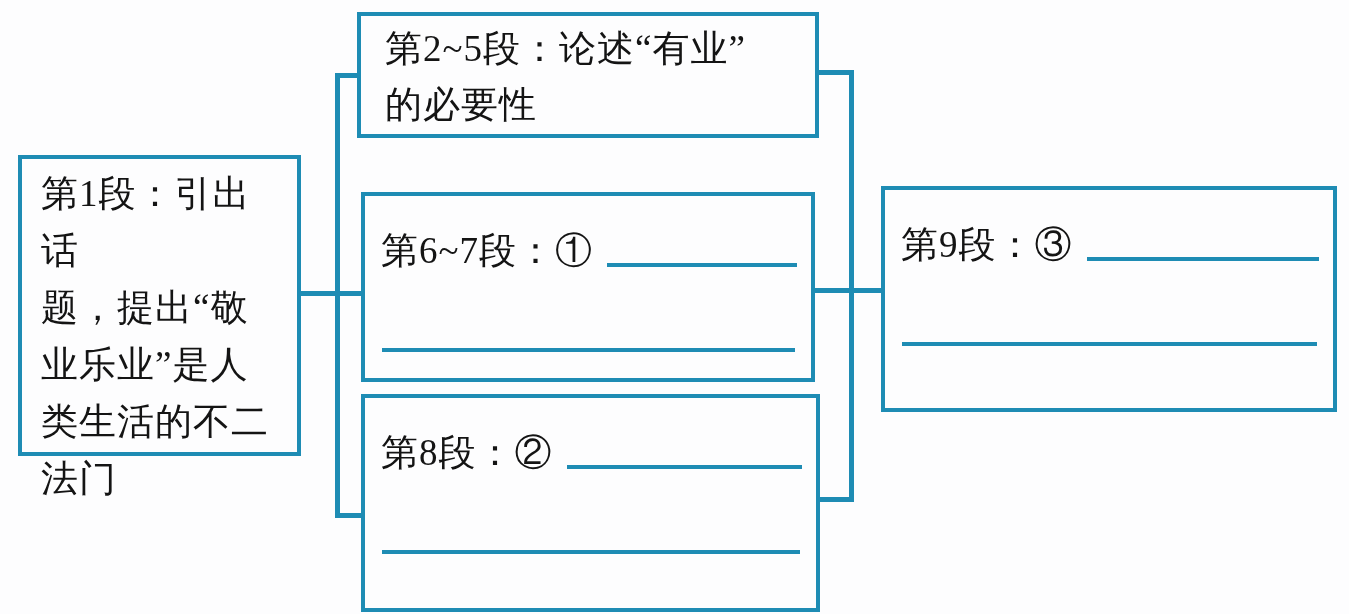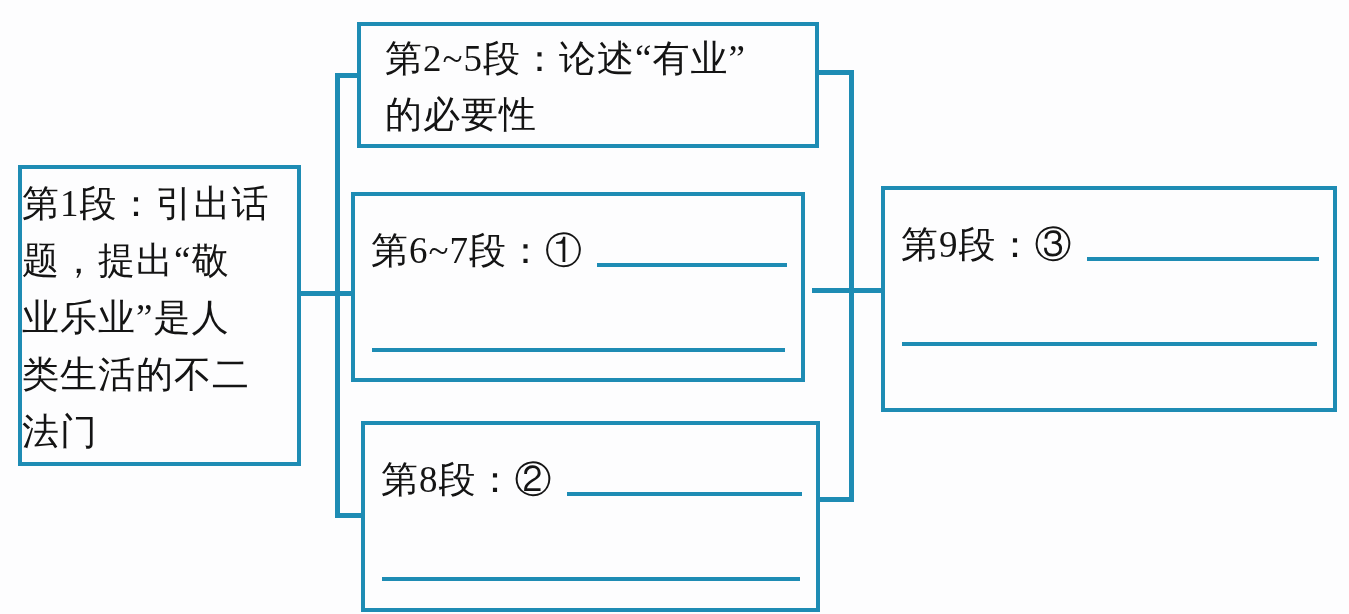--- a/index.html
+++ b/index.html
@@ -20,34 +20,33 @@
     position: absolute;
     box-sizing: border-box;
     border: 4px solid var(--accent, #1e8cb4);
     background: var(--paper, #fdfdfe);
     font-size: 37px;
     letter-spacing: 1px;
     z-index: 2;
   }
   .wrap-text {
     white-space: pre-line;
-    margin-top: 10px;
   }
   #box-para1 {
     left: 18px; top: 155px; width: 283px; height: 301px;
-    padding: 6px 10px 0 0;
+    padding: 6px 10px 0 19px;
     line-height: 57px;
   }
   #box-para2-5 {
     left: 357px; top: 12px; width: 462px; height: 126px;
     padding: 5px 14px 0 24px;
     line-height: 56px;
   }
-  #box-para6-7 { left: 351px; top: 192px; width: 454px; height: 190px; text-align: center; }
-  #box-para8   { left: 361px; top: 421px; width: 459px; height: 191px; }
+  #box-para6-7 { left: 361px; top: 192px; width: 454px; height: 190px; text-align: center; }
+  #box-para8   { left: 361px; top: 394px; width: 459px; height: 218px; }
   #box-para9   { left: 881px; top: 186px; width: 456px; height: 226px; }
 
   .fill-row {
     position: absolute;
     left: 16px; right: 14px; top: 32px;
     display: flex;
     align-items: flex-end;
     line-height: 46px;
   }
   .fill-label { white-space: nowrap; }

